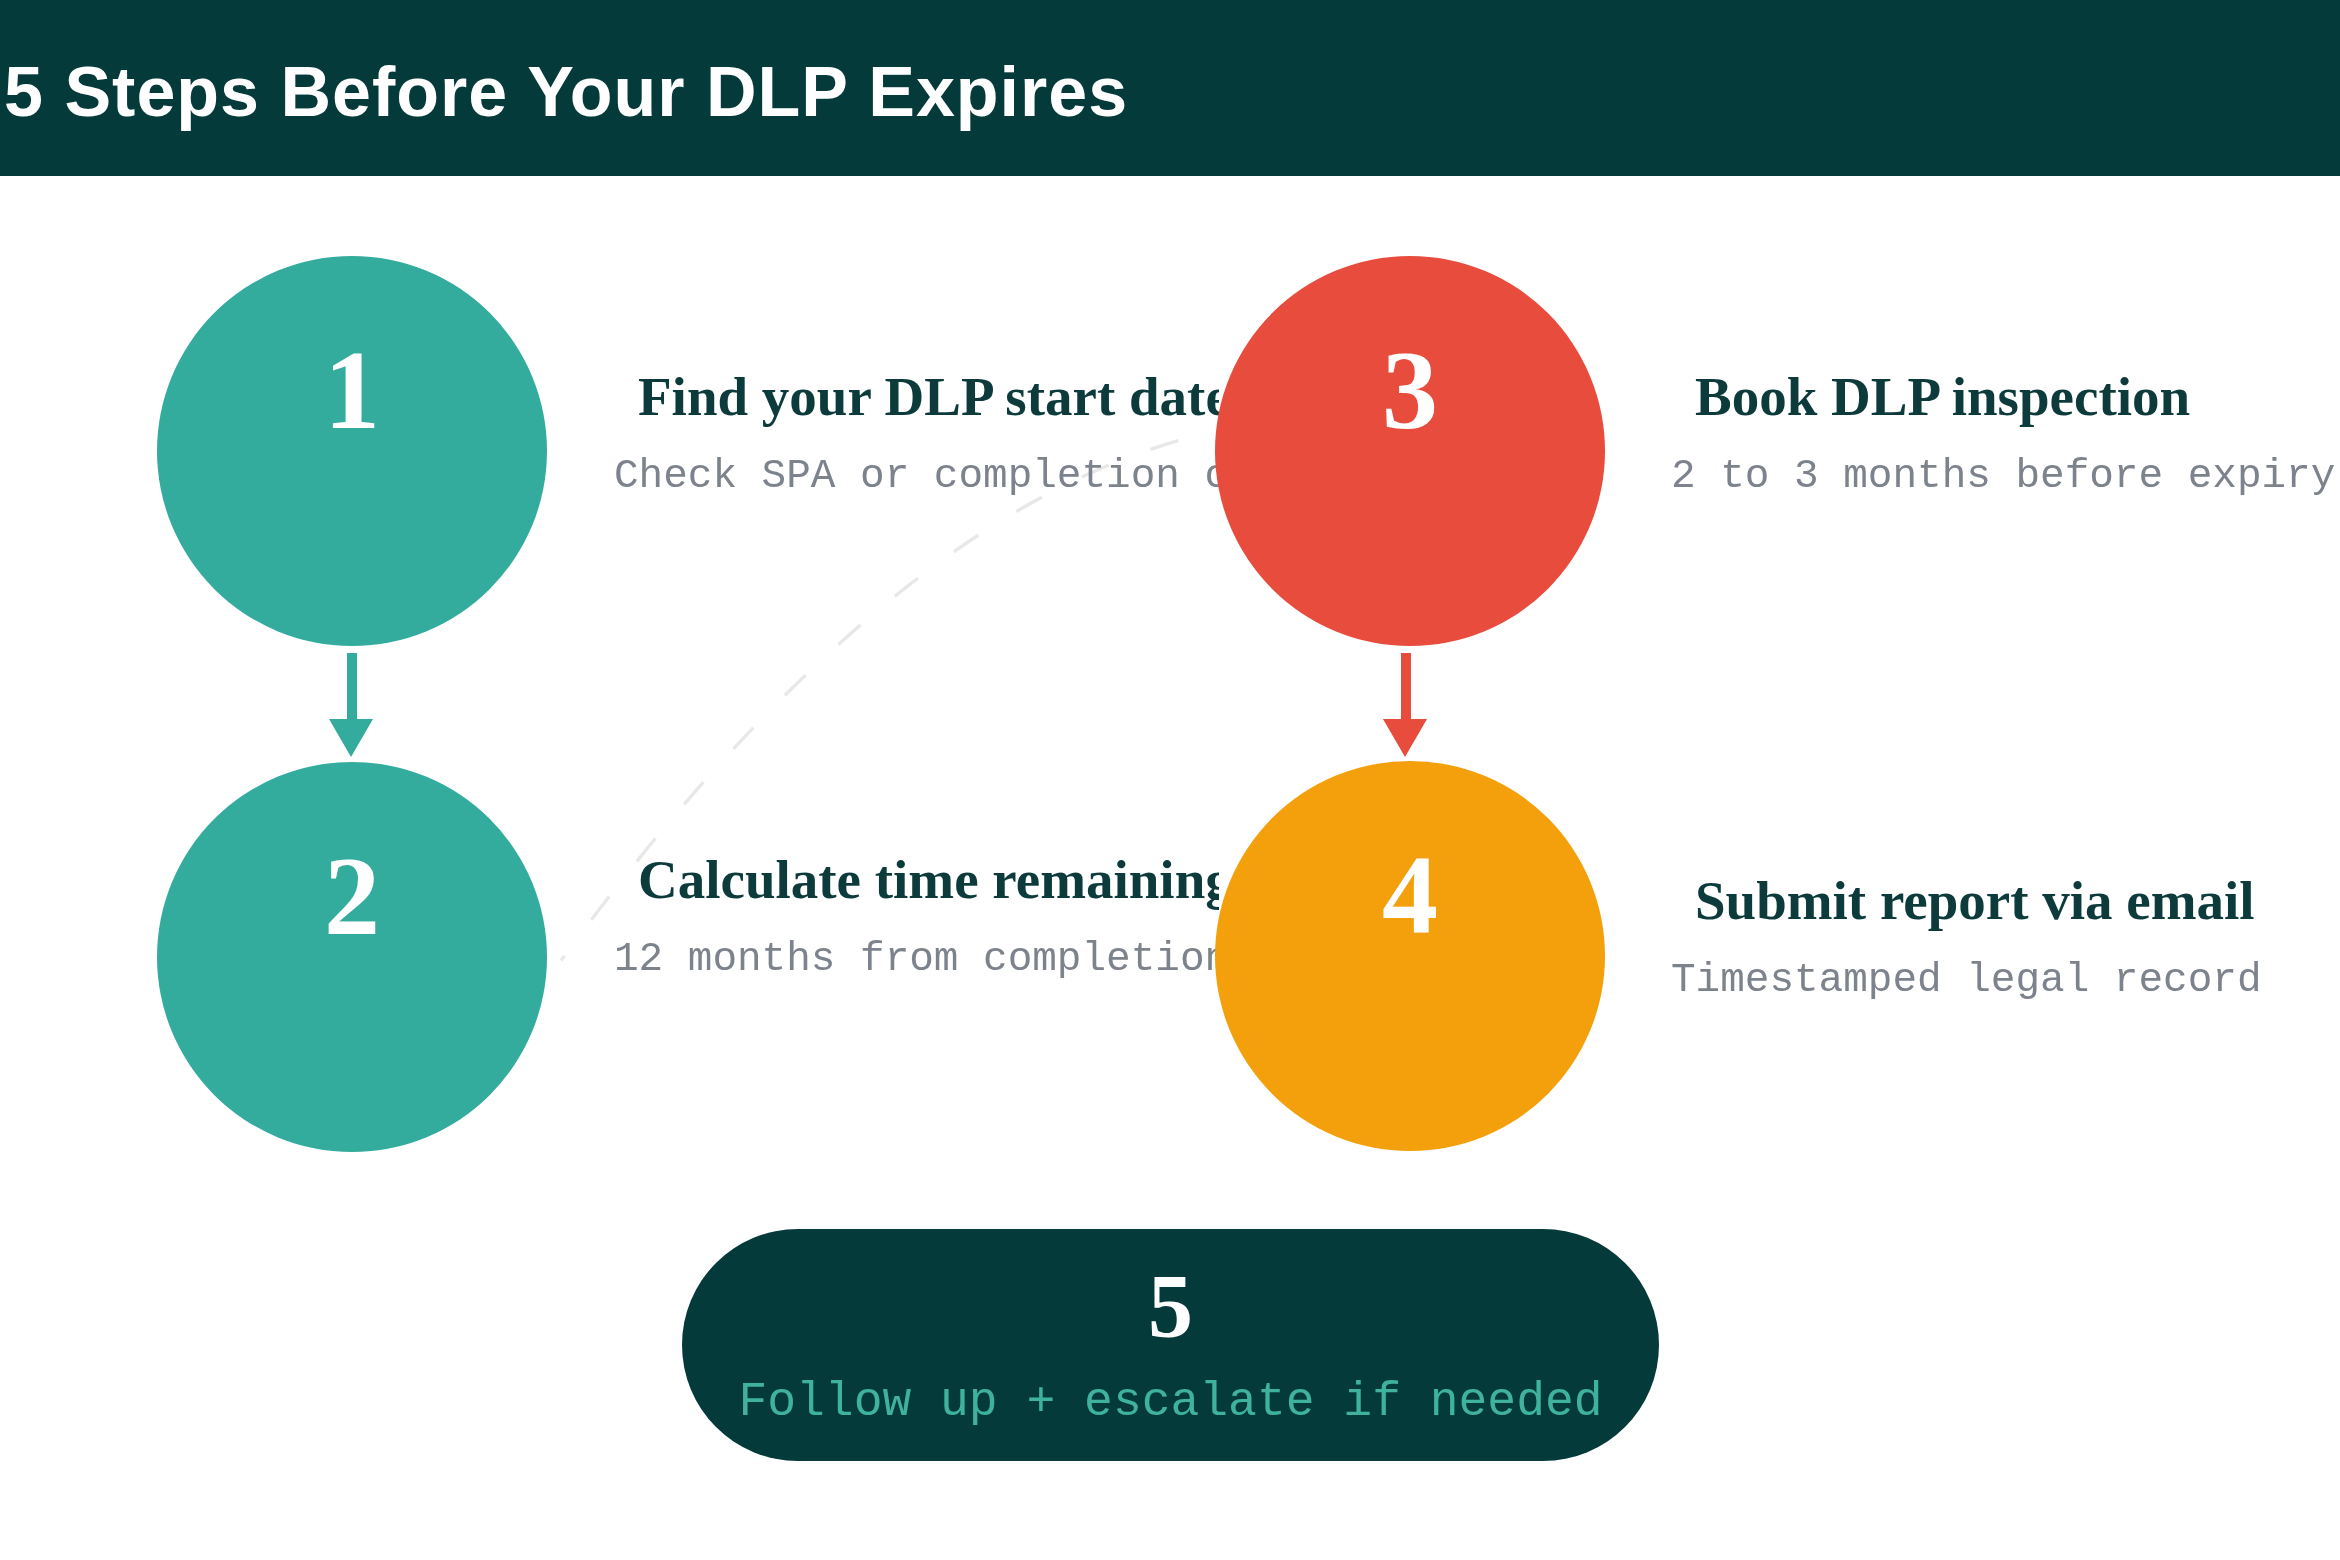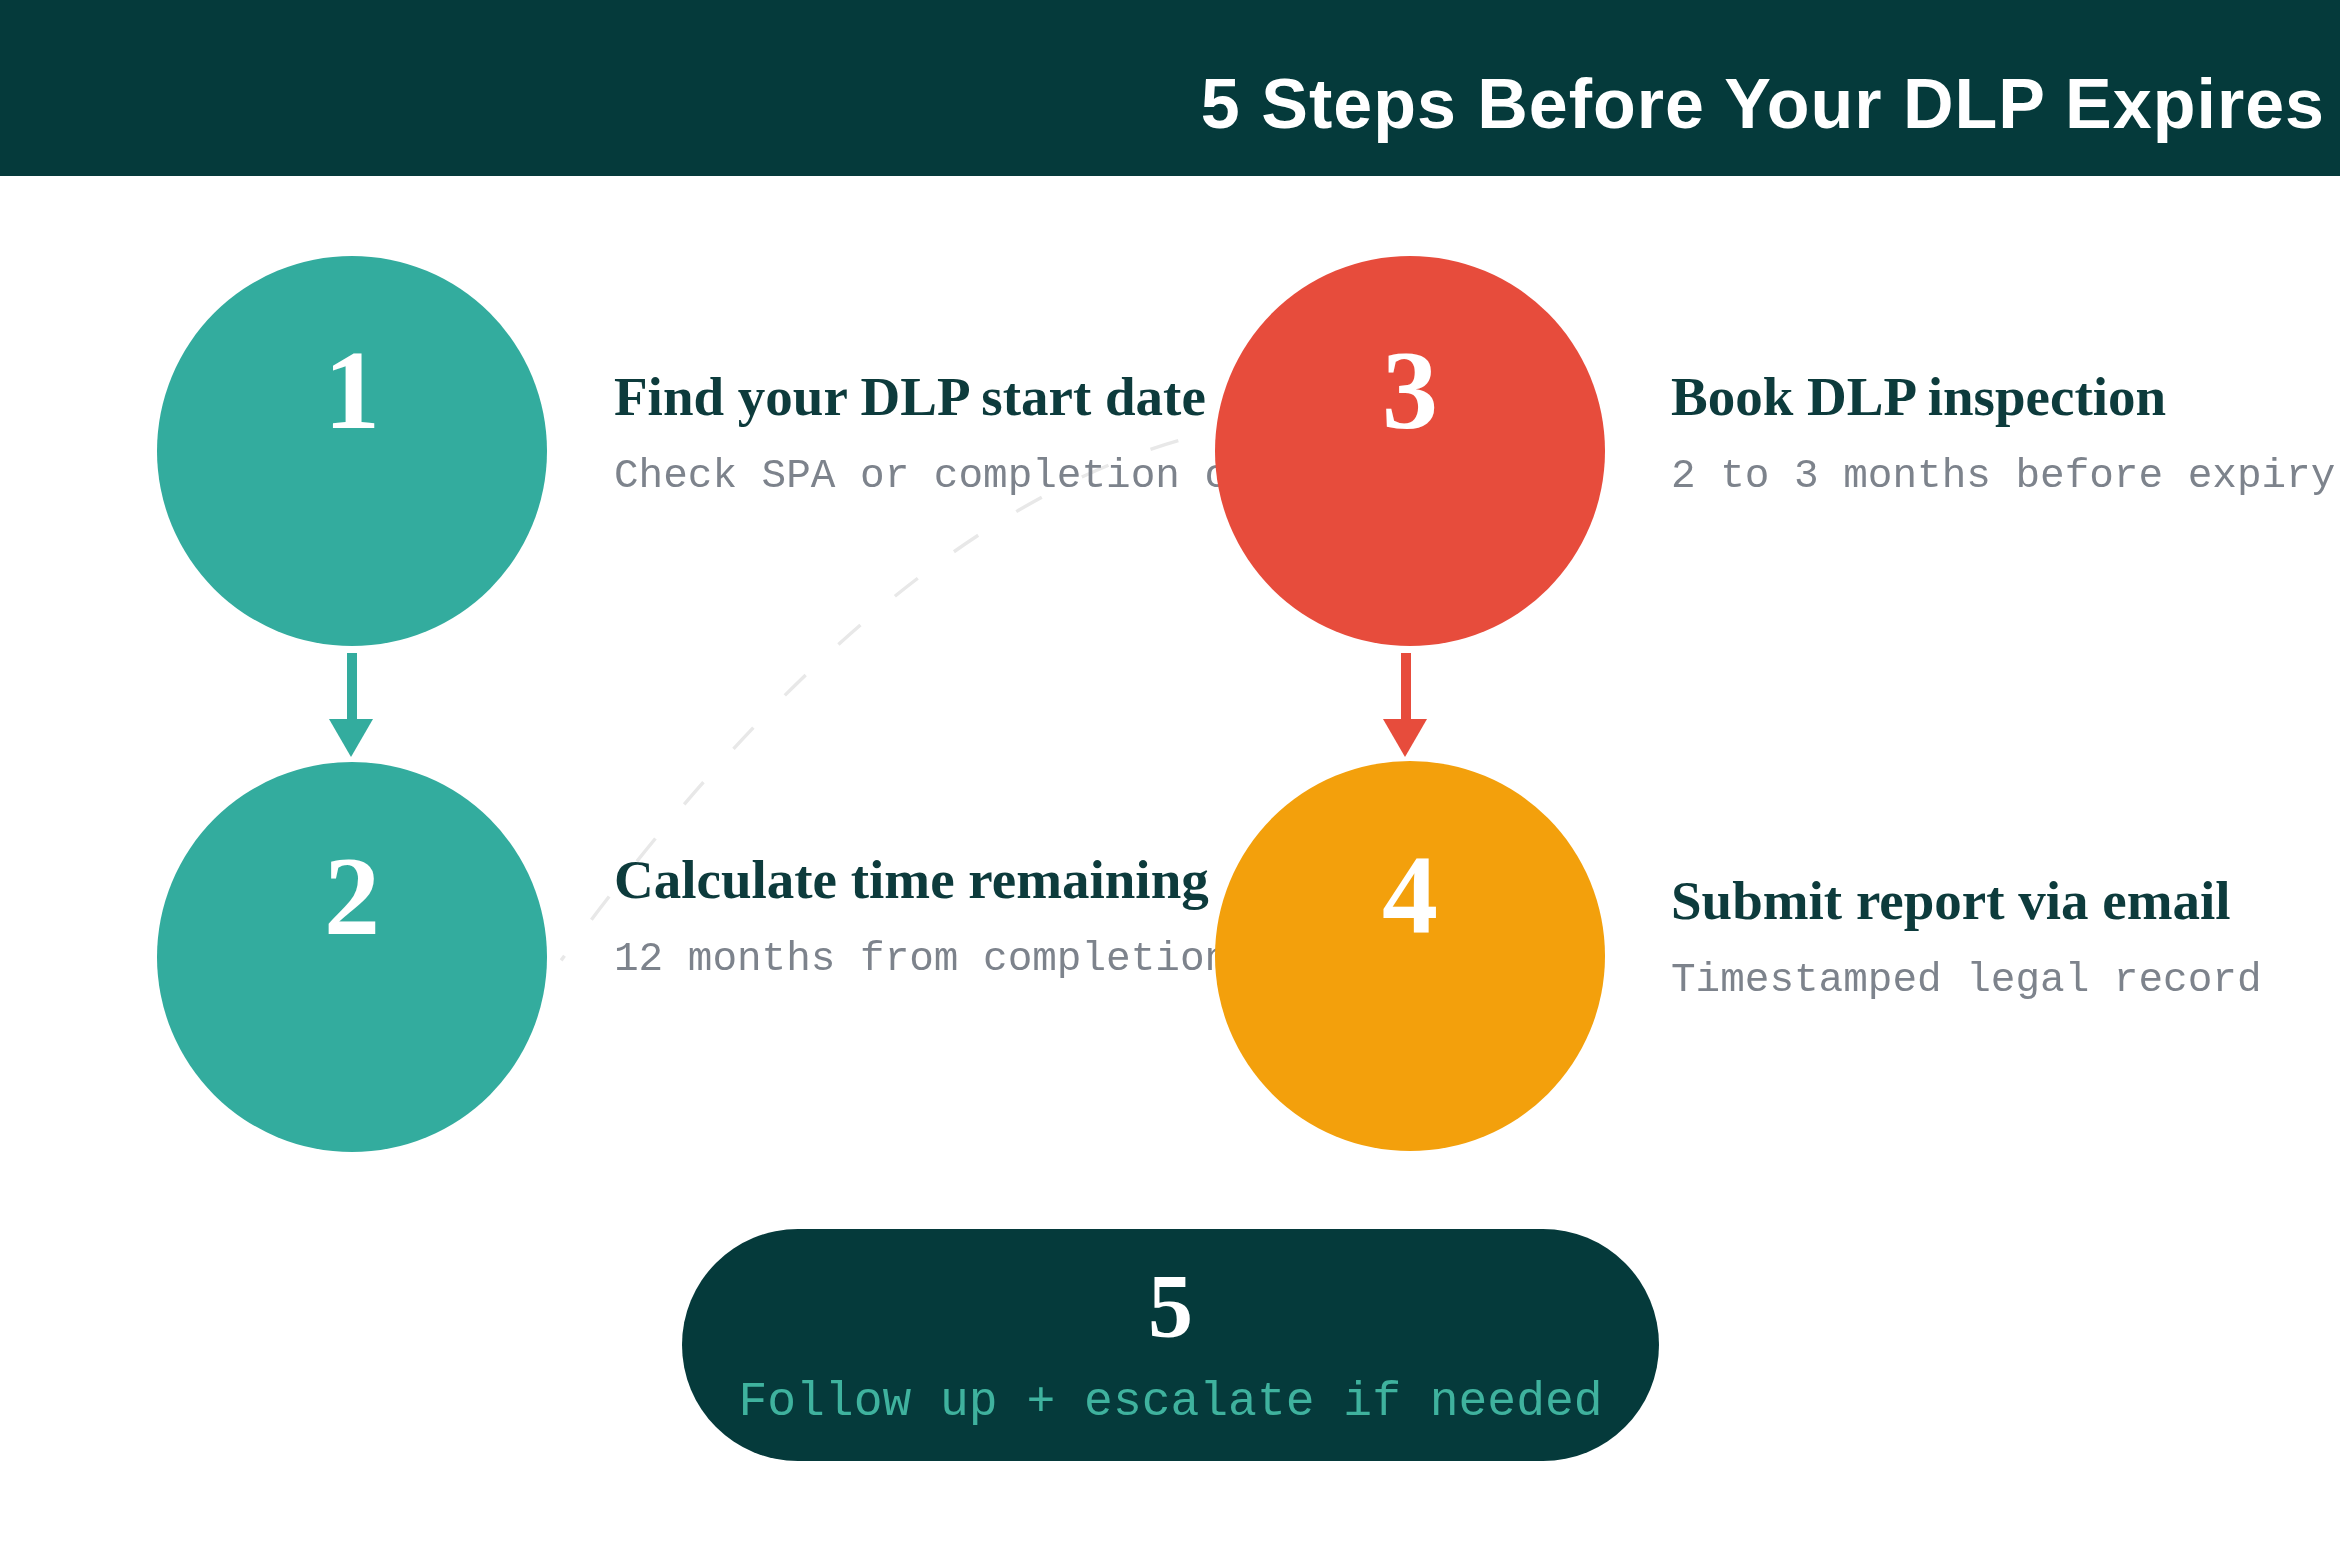--- a/index.html
+++ b/index.html
@@ -6,21 +6,21 @@
   .canvas{
     position:relative;width:2341px;height:1560px;overflow:hidden;
     background:#ffffff;font-family:"Liberation Serif",serif;
   }
   
   .header{
     position:absolute;left:0;top:0;width:2341px;height:176px;
     background:#053a3b;z-index:4;
   }
   .header h1{
-    margin:16px;height:176px;line-height:176px;text-align:right;
+    margin:4px;height:176px;line-height:176px;text-align:left;
     font-family:"Liberation Sans",sans-serif;font-weight:700;
     font-size:70px;color:#ffffff;letter-spacing:1px;
   }
   
   .dash-layer{position:absolute;left:0;top:0;z-index:1;}
   
   .circle{
     position:absolute;width:390px;height:390px;border-radius:50%;
     display:flex;justify-content:center;align-items:flex-start;
     z-index:3;box-sizing:border-box;padding-top:78px;
@@ -42,21 +42,21 @@
   .arrow.teal-a .stem{background:#33ac9e;}
   .arrow.teal-a .head{border-top:38px solid #33ac9e;}
   .arrow.red-a .stem{background:#e74c3c;}
   .arrow.red-a .head{border-top:38px solid #e74c3c;}
   
   .textblock{
     position:absolute;z-index:2;white-space:nowrap;overflow:hidden;
   }
   .textblock .h{
     font-family:"Liberation Serif",serif;font-weight:700;
-    font-size:55px;line-height:60px;color:#0d3b3c;
+    font-size:55px;line-height:60px;color:#0d3b3c;margin-left:24px;
   }
   .textblock .s{
     font-family:"Liberation Mono","DejaVu Sans Mono",monospace;
     font-size:41px;line-height:49px;color:#7d838c;margin-top:25px;
   }
   
   .pill{
     position:absolute;left:682px;top:1229px;width:977px;height:232px;
     border-radius:117px;background:#053a3b;z-index:2;
     display:flex;flex-direction:column;align-items:center;

